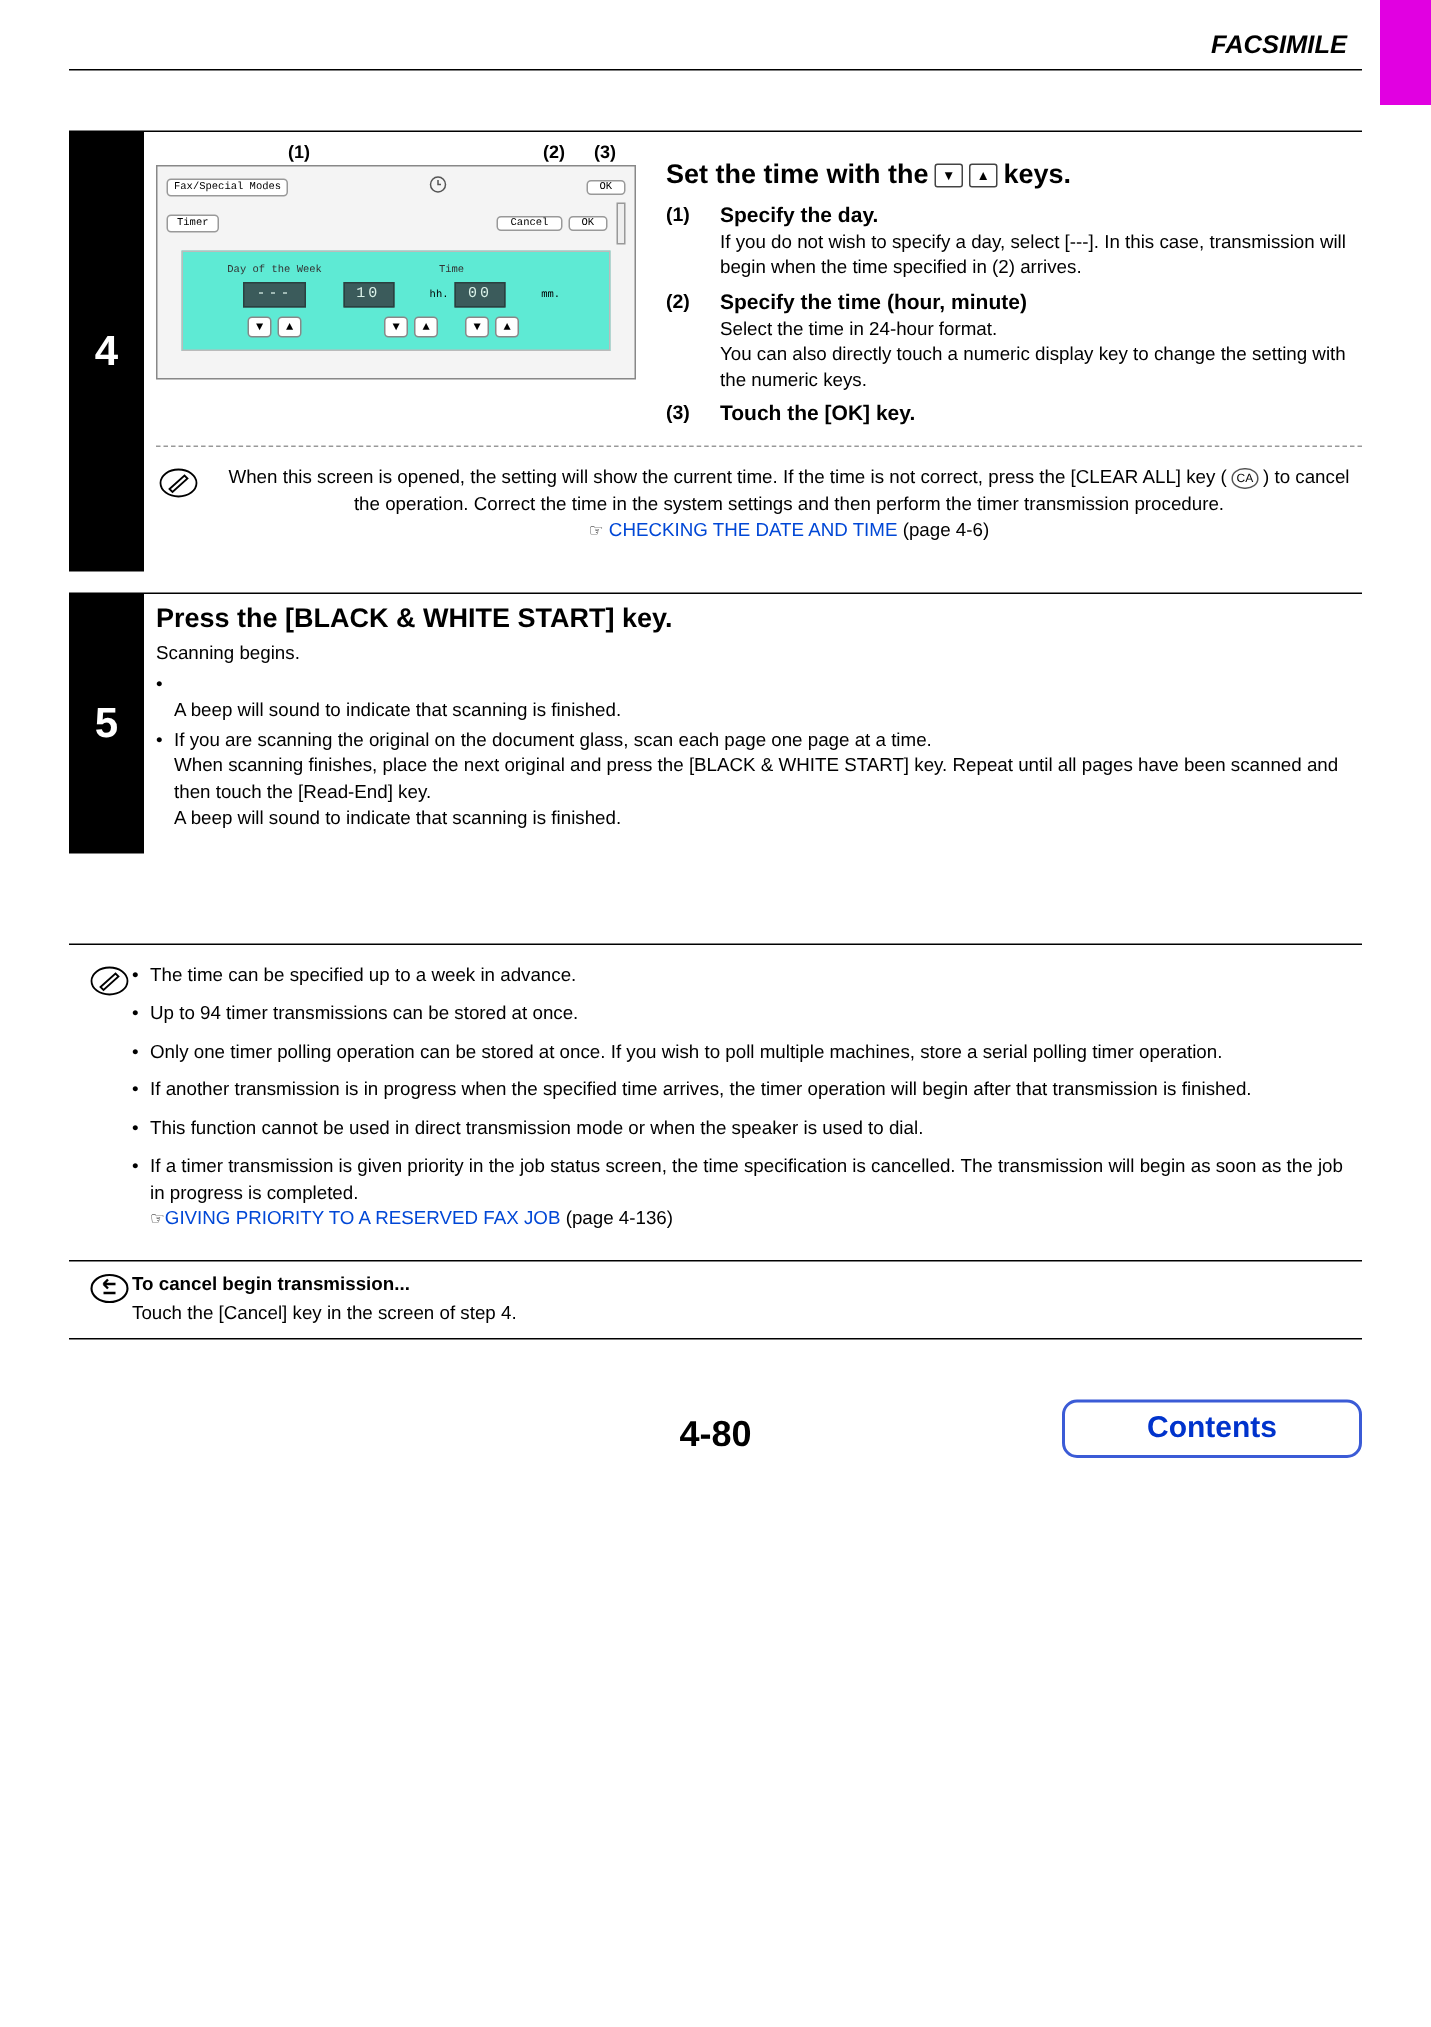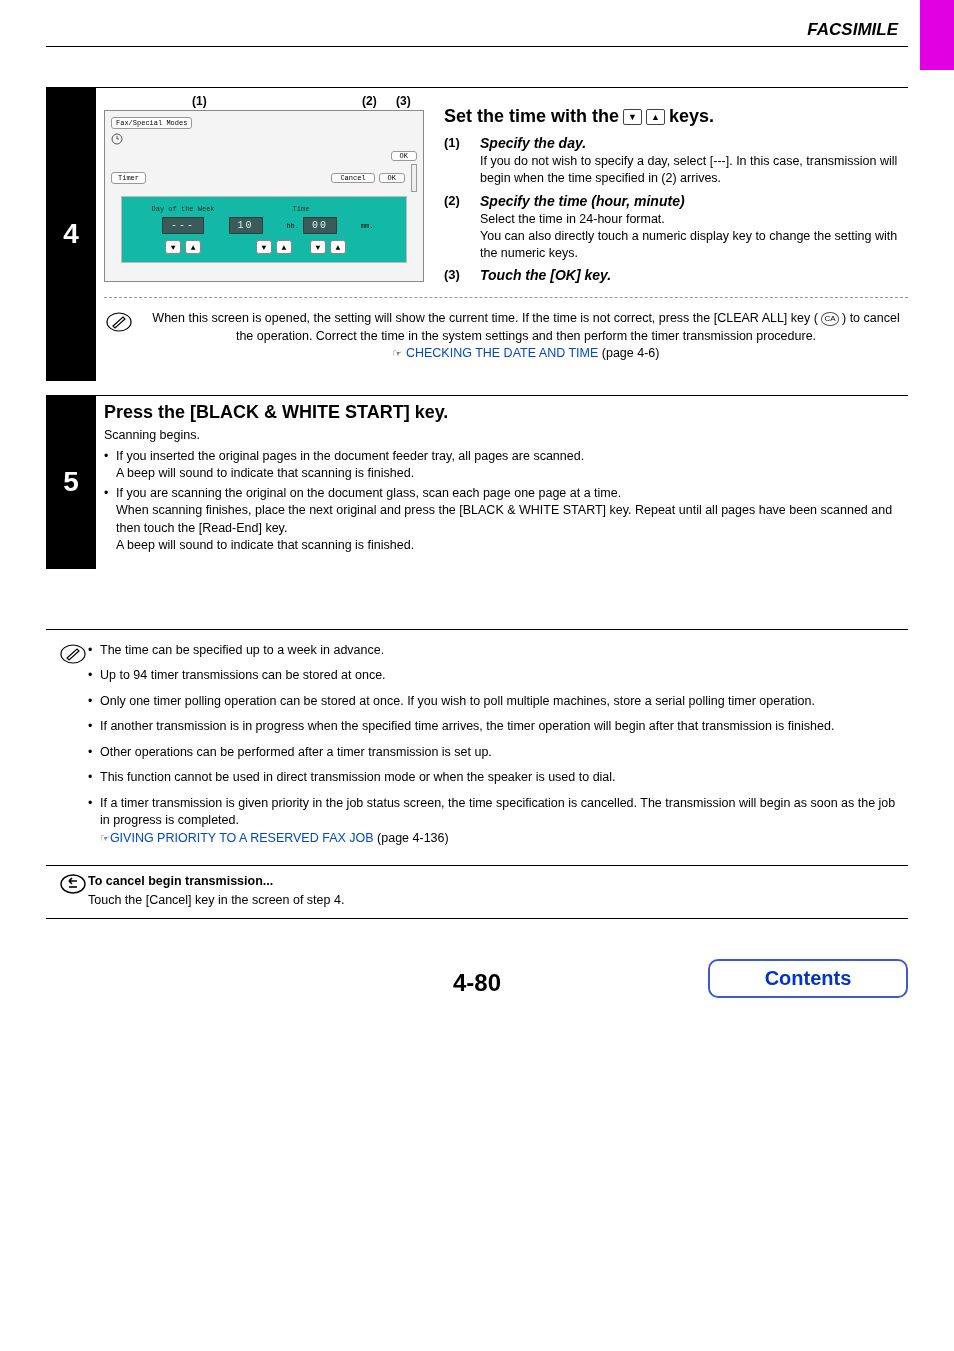--- a/index.html
+++ b/index.html
@@ -67,42 +67,42 @@
   
   .annot { text-align: left; font-weight: bold; font-size: 12px; position: relative; height: 16px; }
   .annot span { position: absolute; }
   .device {
     border: 1px solid #888;
     background: #f4f4f4;
     padding: 6px 6px 18px 6px;
     font-family: "Courier New", monospace;
     font-size: 8px;
   }
-  .dev-row { display: flex; align-items: flex-start; gap: 4px; margin-bottom: 3px; flex-direction: column; }
+  .dev-row { display: flex; align-items: center; gap: 4px; margin-bottom: 3px; }
   .tab-btn {
     border: 1px solid #999;
     border-radius: 3px;
     background: #fff;
     padding: 1px 4px;
     font-size: 7px;
   }
   .ok-btn {
     border: 1px solid #999;
     border-radius: 3px;
     background: #fff;
     padding: 0 8px;
     font-size: 7px;
     margin-left: auto;
   }
   .dev-second { display:flex; gap:4px; align-items:center; }
   .timer-lbl { border:1px solid #999; border-radius:3px; background:#fff; padding:1px 6px; font-size:7px; }
   .scrollbar { width:6px; height:28px; border:1px solid #999; background:#eee; margin-left:2px; }
   .dev-main {
     border: 1px solid #bbb;
-    background: #14b8a6;
+    background: #5eead4;
     margin: 4px 10px 0 10px;
     padding: 8px 9px 8px 6px;
   }
   .dev-cols { display:flex; gap:14px; justify-content:center; }
   .dev-colitem { text-align:center; }
   .dev-collabel { font-size:7px; margin-bottom:4px; color:#333; }
   .num-disp {
     background:#3b5b5b; color:#d9f0e7;
     border:1px solid #2a4040;
     padding:2px 8px;
@@ -131,21 +131,21 @@
     margin-top: 12px;
   }
   .key-icon {
     display:inline-flex; width:19px; height:16px;
     border:1px solid #444; border-radius:2px;
     align-items:center; justify-content:center; font-size:9px;
     background:#fff;
   }
   .sub-item { display:flex; gap:10px; margin-bottom:6px; }
   .sub-num { font-weight:bold; width:26px; flex-shrink:0; }
-  .sub-title { font-weight:bold; font-size:14px; margin-bottom:2px;font-style:italic; }
+  .sub-title { font-weight:bold; font-size:14px; margin-bottom:2px; }
   .sub-text { font-size:12.5px; line-height:1.35; }
 
   .dashed { border:none; border-top:1.5px dashed #999; margin:6px 0 8px 0; }
 
   .note-row { display:flex; gap:10px; padding:4px 0 8px 50px; }
   .note-icon {
     width:30px; height:24px; flex-shrink:0;
     display:flex; align-items:center; justify-content:center;
   }
   .note-icon svg { width:26px; height:22px; }
@@ -330,21 +330,21 @@
     </div>
   </div>
 
   <div class="step-row" style="margin-top:14px;">
     <div class="step-num">5</div>
     <div class="step-body">
       <div class="step5-title">Press the [BLACK &amp; WHITE START] key.</div>
       <div class="sub-text">Scanning begins.</div>
       <ul class="bul">
         <li>
-          <span>If you inserted the original pages in the document feeder tray, all pages are scanned.</span><br>
+          <br>
           <span class="sub">A beep will sound to indicate that scanning is finished.</span>
         </li>
         <li>
           <span>If you are scanning the original on the document glass, scan each page one page at a time.</span><br>
           <span class="sub">When scanning finishes, place the next original and press the [BLACK &amp; WHITE START] key. Repeat until all pages have been scanned and then touch the [Read-End] key.</span><br>
           <span class="sub">A beep will sound to indicate that scanning is finished.</span>
         </li>
       </ul>
     </div>
   </div>
@@ -355,21 +355,20 @@
         <svg viewBox="0 0 26 22">
             <ellipse cx="13" cy="11" rx="12" ry="9" fill="none" stroke="#000" stroke-width="1.2"></ellipse>
             <path d="M7 15 L17 6 L19 8 L9 17 Z" fill="none" stroke="#000" stroke-width="1.2"></path>
           </svg>
       </div>
       <ul class="bul notes-list">
         <li>The time can be specified up to a week in advance.</li>
         <li>Up to 94 timer transmissions can be stored at once.</li>
         <li>Only one timer polling operation can be stored at once. If you wish to poll multiple machines, store a serial polling timer operation.</li>
         <li>If another transmission is in progress when the specified time arrives, the timer operation will begin after that transmission is finished.</li>
-        <li>Other operations can be performed after a timer transmission is set up.</li>
         <li>This function cannot be used in direct transmission mode or when the speaker is used to dial.</li>
         <li>
           <span>If a timer transmission is given priority in the job status screen, the time specification is cancelled. The transmission will begin as soon as the job in progress is completed.</span><br>
           <span class="ref-icon">☞</span><span class="link">GIVING PRIORITY TO A RESERVED FAX JOB</span><span> (page 4-136)</span>
         </li>
       </ul>
     </div>
     <hr class="notes-sep">
     <div class="cancel-row">
       <div class="note-icon">

